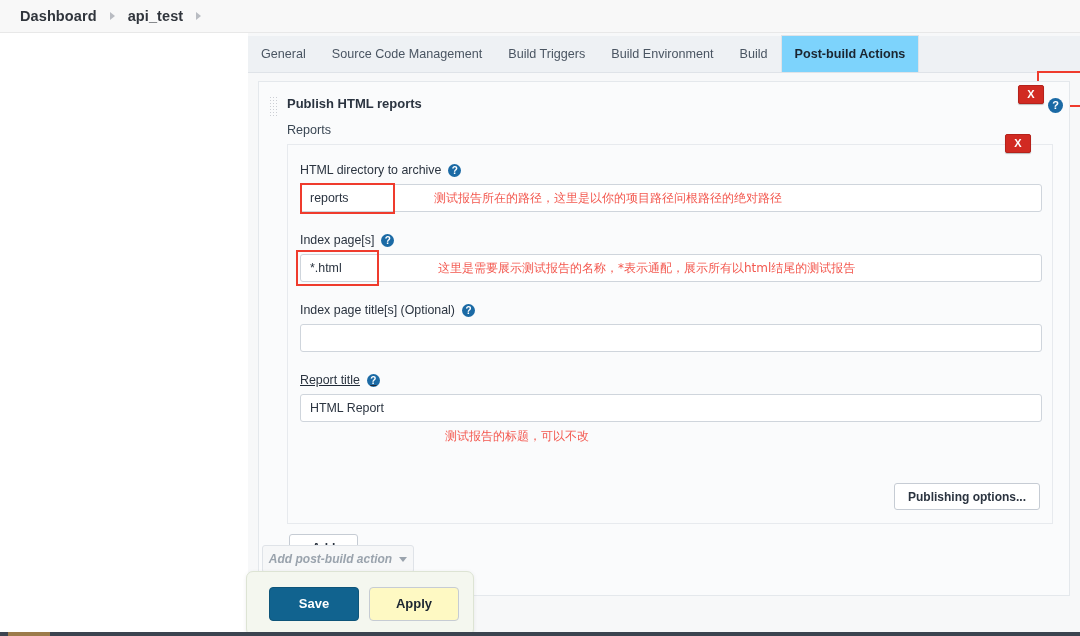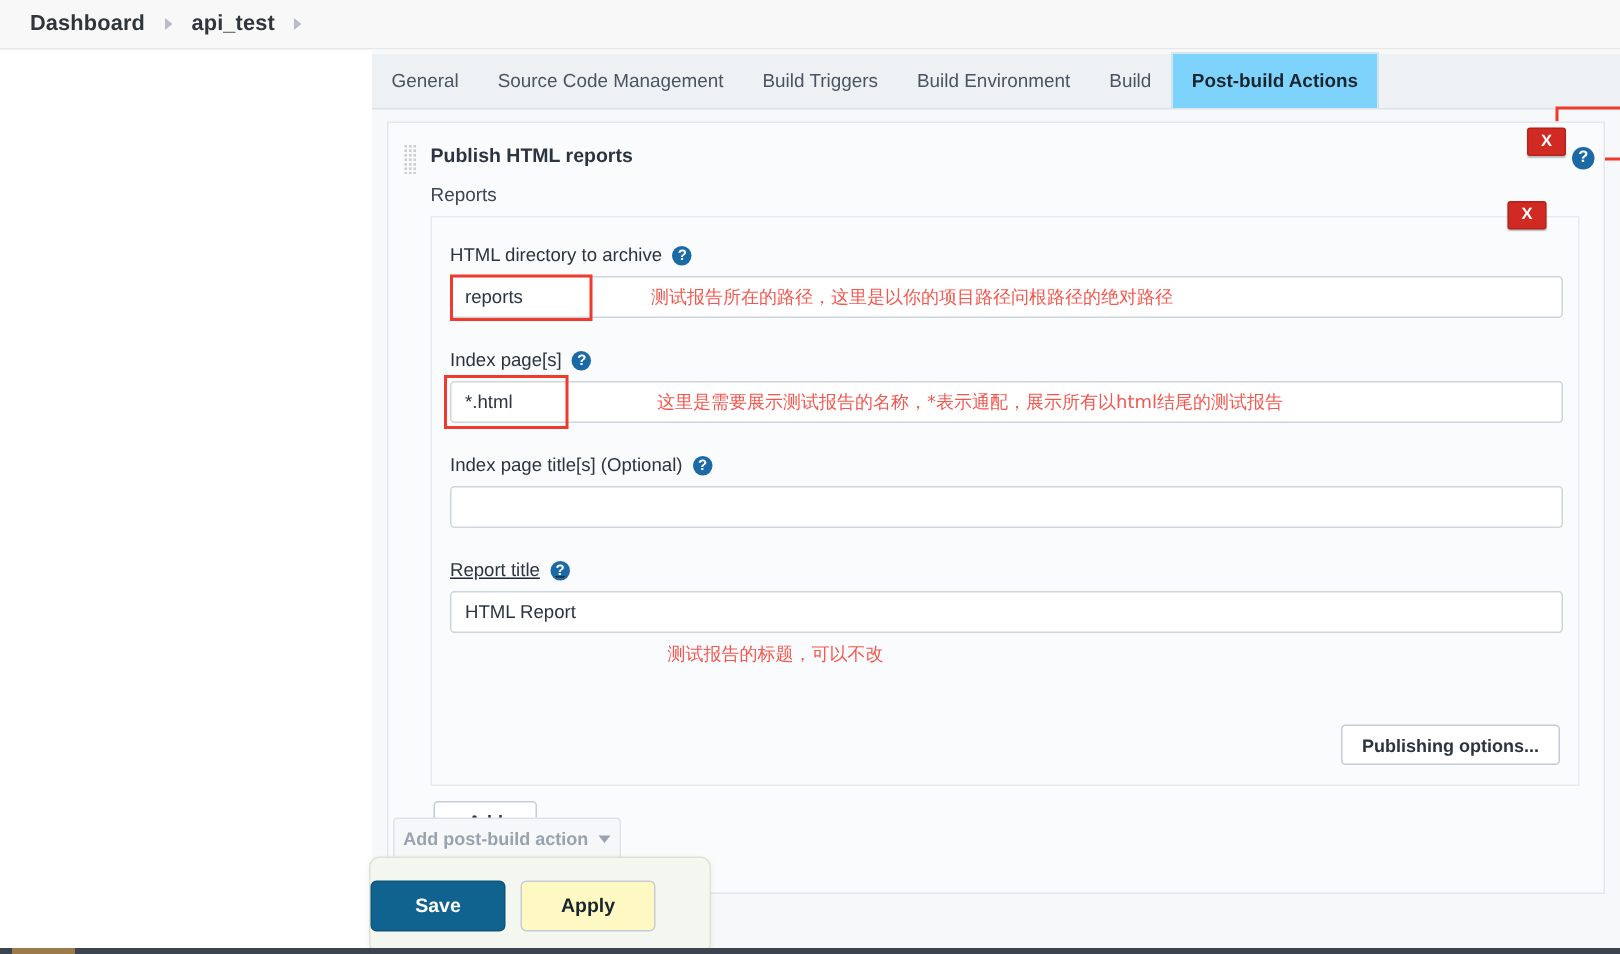--- a/index.html
+++ b/index.html
@@ -209,38 +209,40 @@
     position: absolute;
     left: 262px; top: 560px;
     width: 152px; height: 28px;
     background: #f6f7f8;
     border: 1px solid #dfe3e8;
     border-radius: 3px;
     font-size: 12px; font-weight: bold;
     color: #9aa3ad;
     display: flex; align-items: center; justify-content: center; gap: 7px;
     cursor: pointer;
+    font-style: italic;
   }
   .caret {
     width: 0; height: 0;
     border-left: 4px solid transparent;
     border-right: 4px solid transparent;
     border-top: 5px solid #9aa3ad;
   }
 
   
   .save-footer {
     position: absolute;
     left: 246px; top: 571px;
     width: 228px; height: 65px;
     background: #f4f7ef;
     border: 1px solid #dde4d4;
     border-radius: 7px;
     box-shadow: 0 1px 4px rgba(0,0,0,.07);
     display: flex; align-items: center; gap: 10px;
+    padding-left: 22px;
   }
   .btn-save {
     width: 90px; height: 34px;
     background: #11638f;
     border: 1px solid #0e5579;
     border-radius: 4px;
     color: #ffffff;
     font-size: 13px; font-weight: bold;
     font-family: "Liberation Sans", sans-serif;
     cursor: pointer;

